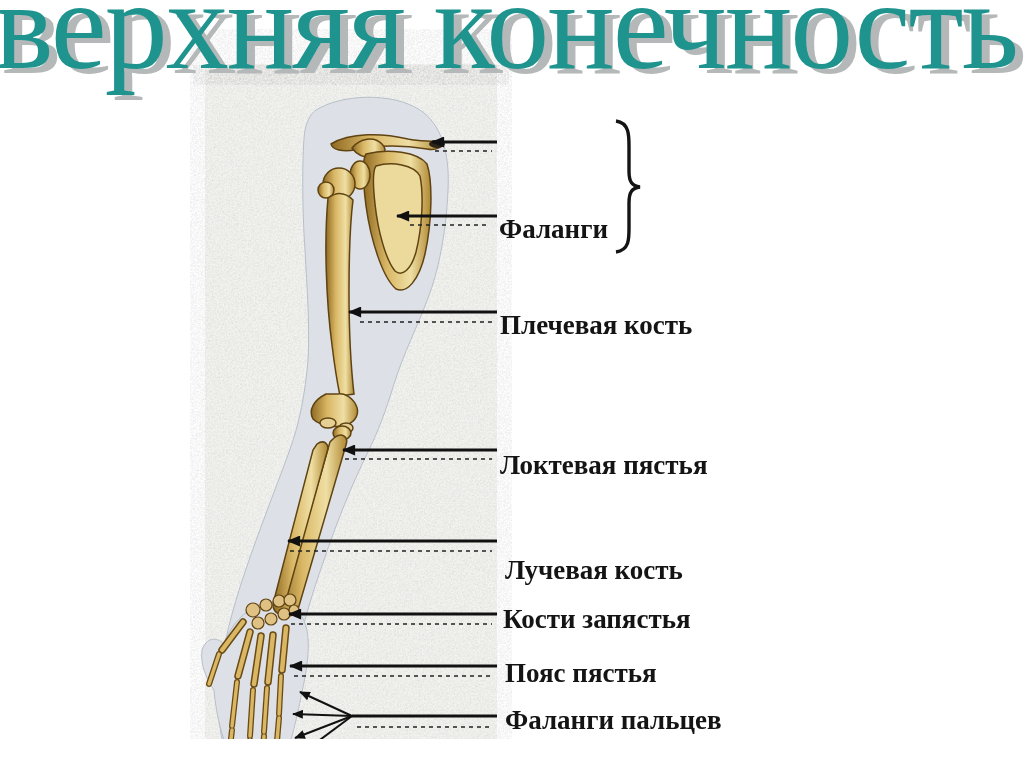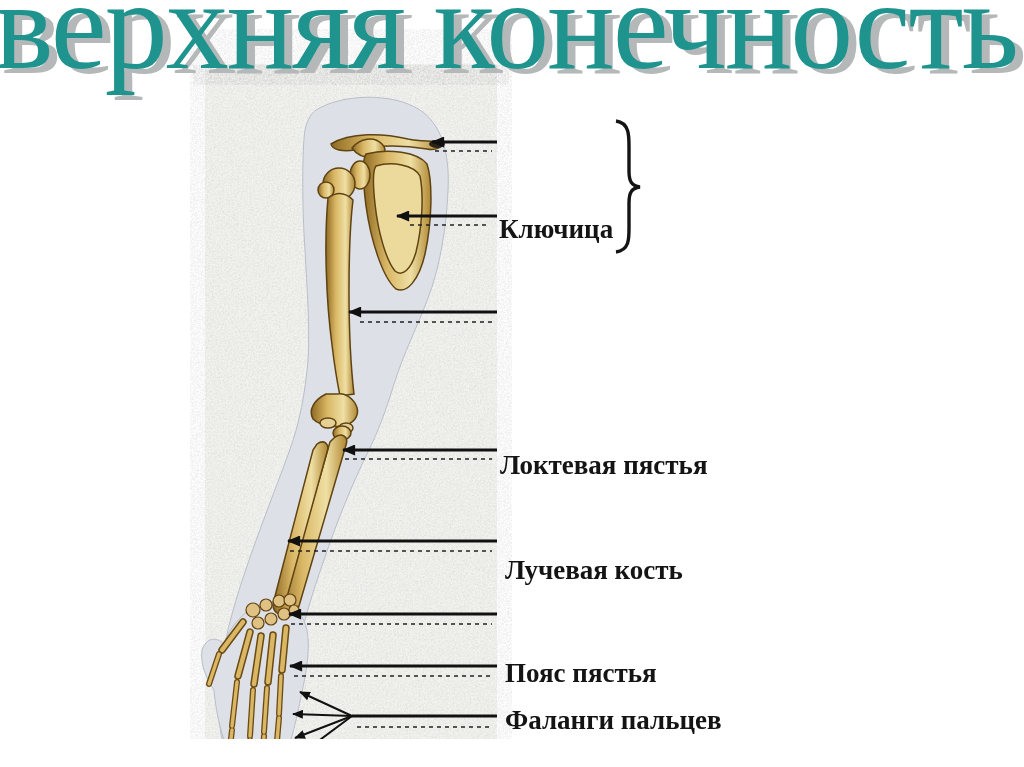--- a/index.html
+++ b/index.html
@@ -223,19 +223,21 @@
       <line x1="357" y1="727" x2="492" y2="727"></line>
     </g>
 
     <path d="M 616,121 C 630,123 629,137 629,149 L 629,171
              C 629,182 632,186 640,187 C 632,188 629,192 629,203
              L 629,225 C 629,238 630,250 616,252" fill="none" stroke="#141414" stroke-width="3.4"></path>
   </svg>
 
   <h1 class="title">верхняя конечность</h1>
 
-  <div class="label l-scapula">Ключица</div>
+  <div class="label l-scapula">Фаланги</div>
+  <div class="label l-humerus">Плечевая кость</div>
   <div class="label l-ulna">Локтевая пястья</div>
   <div class="label l-radius">Лучевая кость</div>
+  <div class="label l-carpals">Кости запястья</div>
   <div class="label l-metacarpals">Пояс пястья</div>
   <div class="label l-phalanges">Фаланги пальцев</div>
 
 </div>
 
 </body></html>

